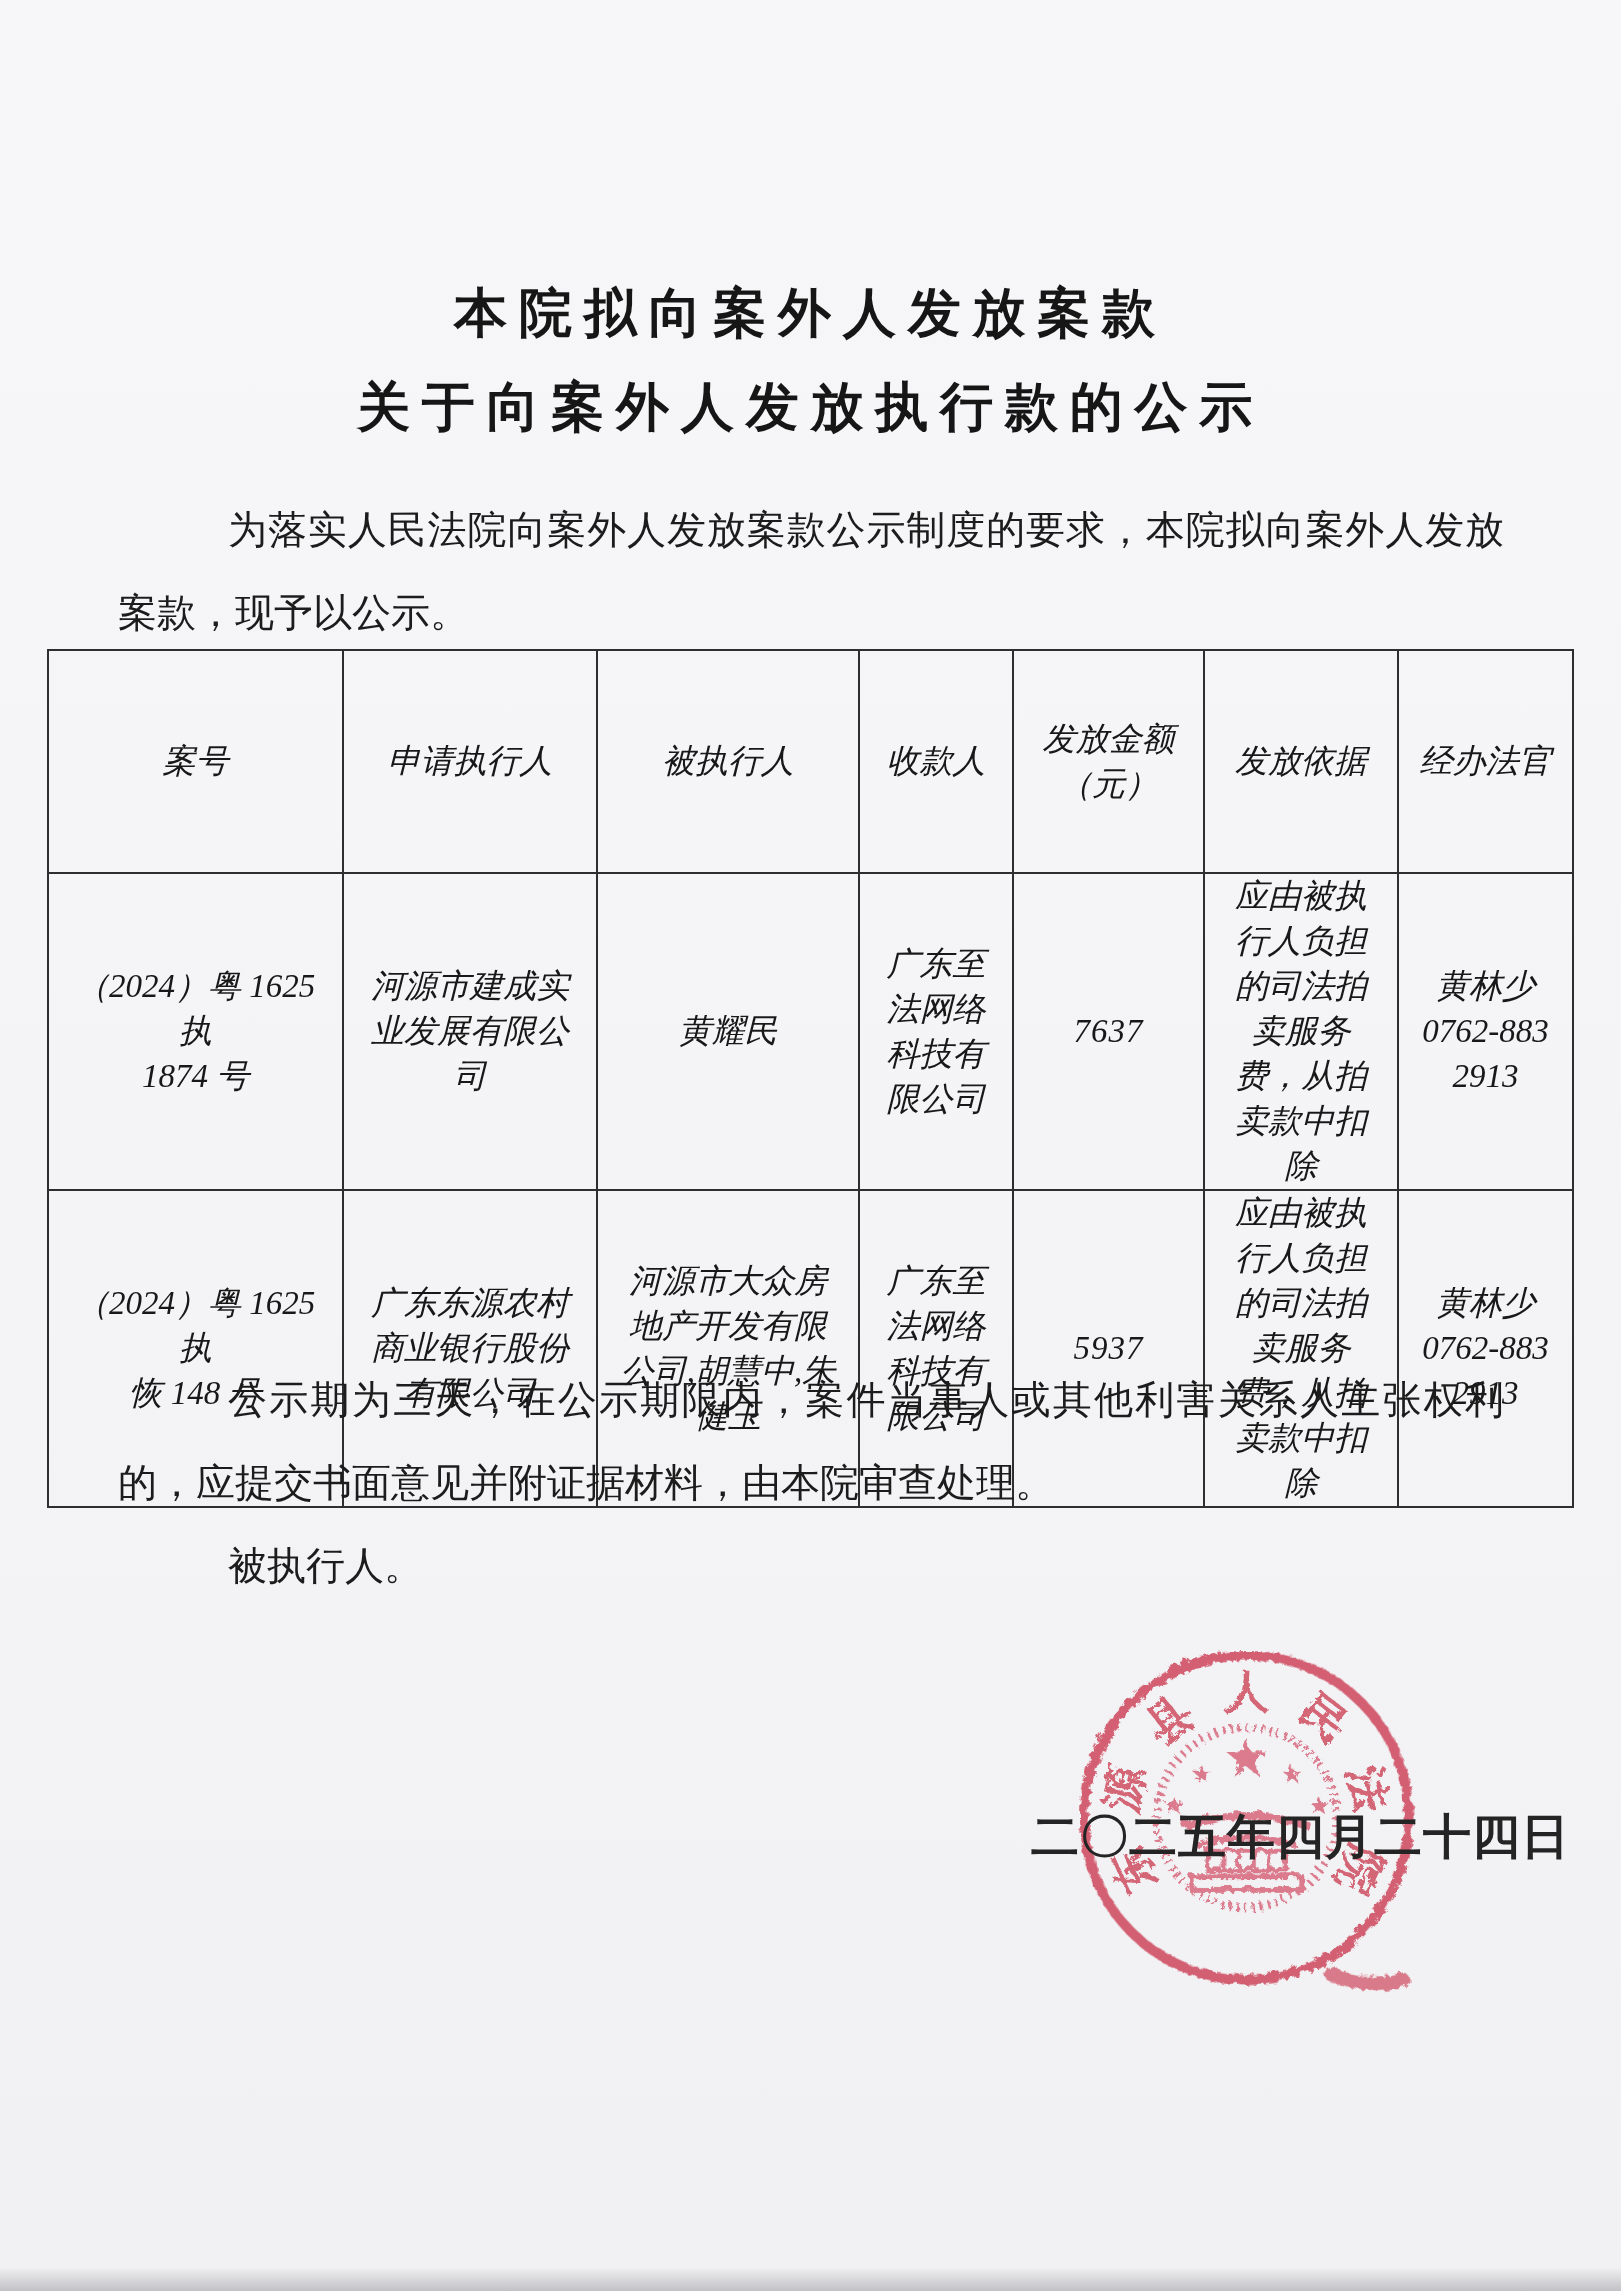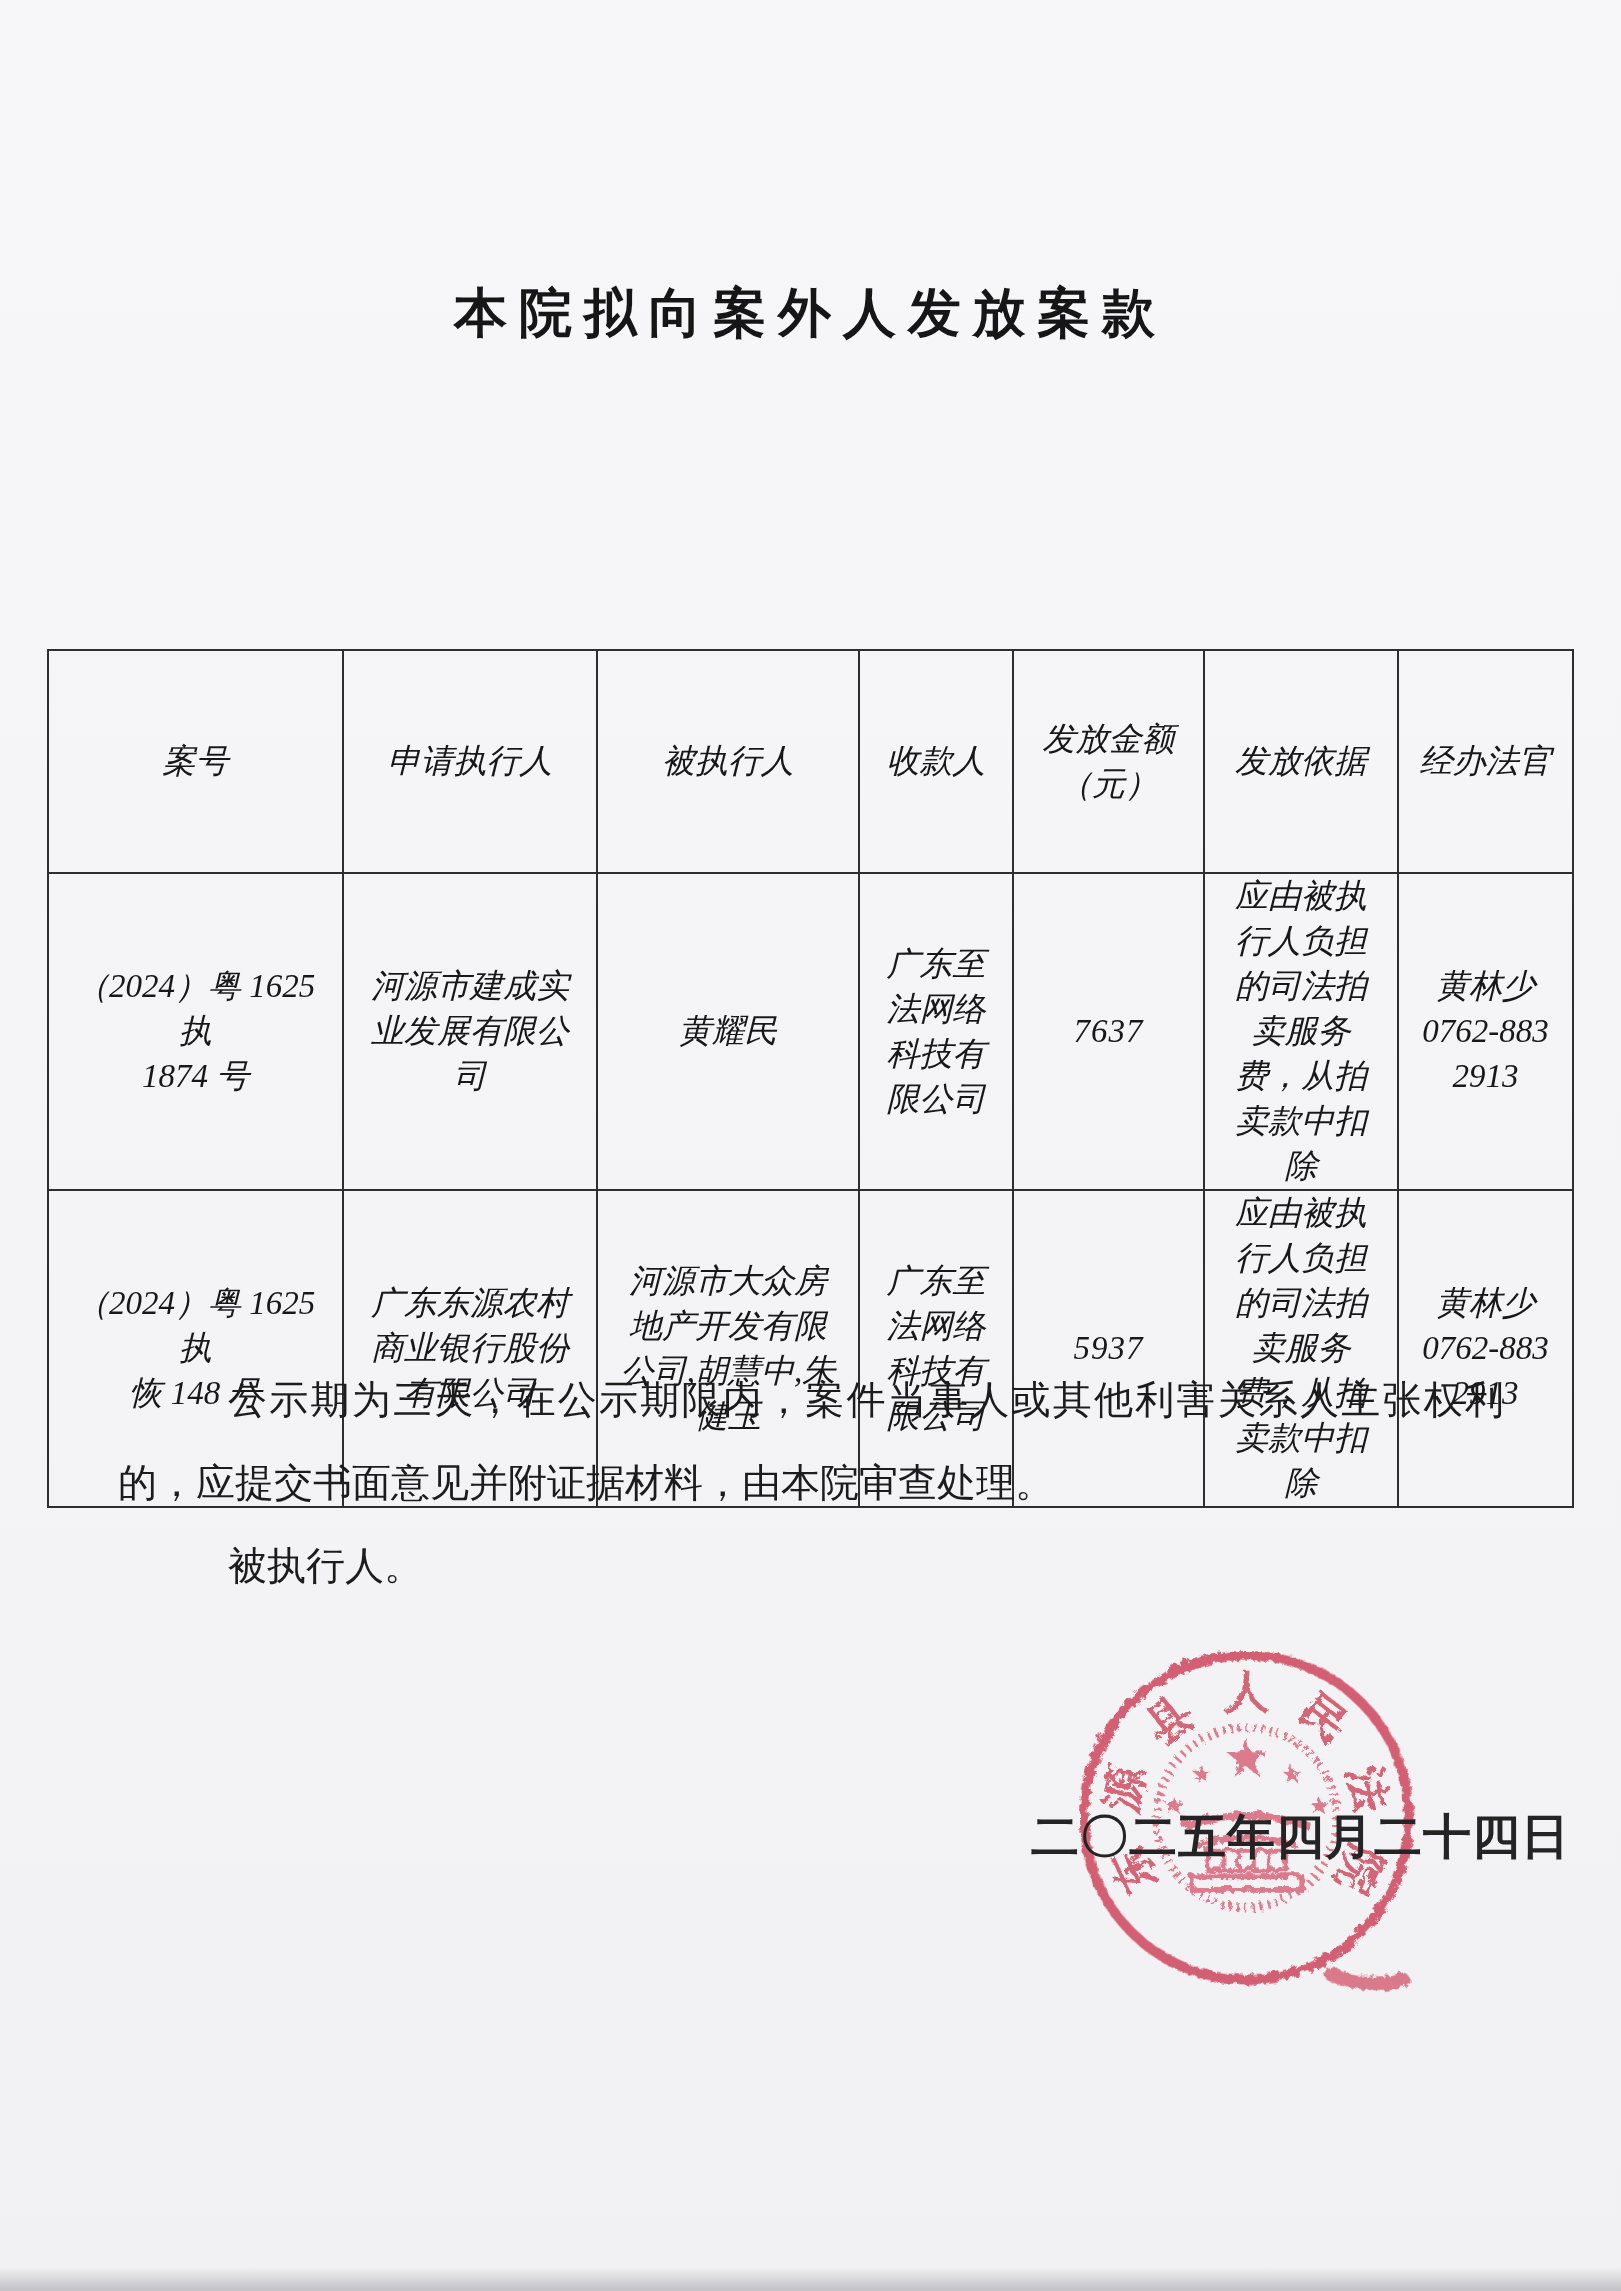--- a/index.html
+++ b/index.html
@@ -66,21 +66,23 @@
     position:absolute;left:1059px;top:1630px;width:372px;height:372px;
     z-index:2;mix-blend-mode:multiply;opacity:0.93;
   }
 </style>
 </head>
 <body>
 
 <div class="page">
 
   <div class="title title-1">本院拟向案外人发放案款</div>
+  <div class="title title-2">关于向案外人发放执行款的公示</div>
 
+  <div class="intro">为落实人民法院向案外人发放案款公示制度的要求，本院拟向案外人发放案款，现予以公示。</div>
 
   <table class="case-table">
     <colgroup>
       <col class="c1">
         <col class="c2">
         <col class="c3">
         <col class="c4">
         <col class="c5">
         <col class="c6">
         <col class="c7">

